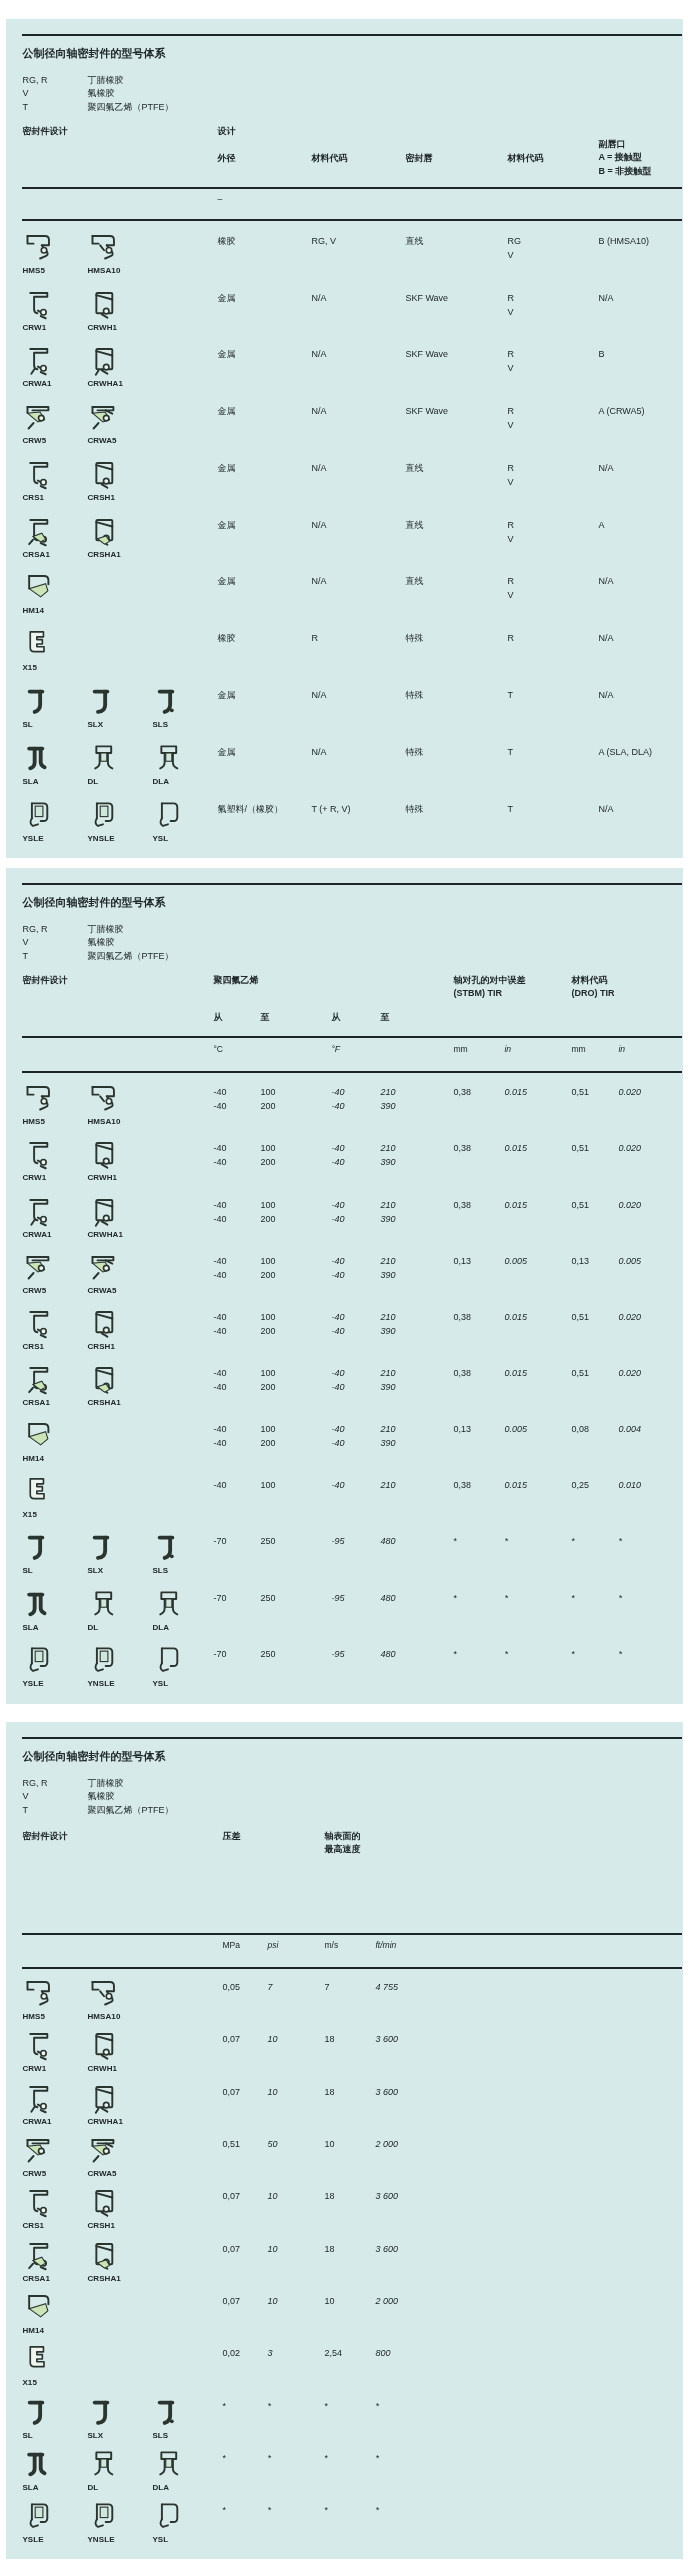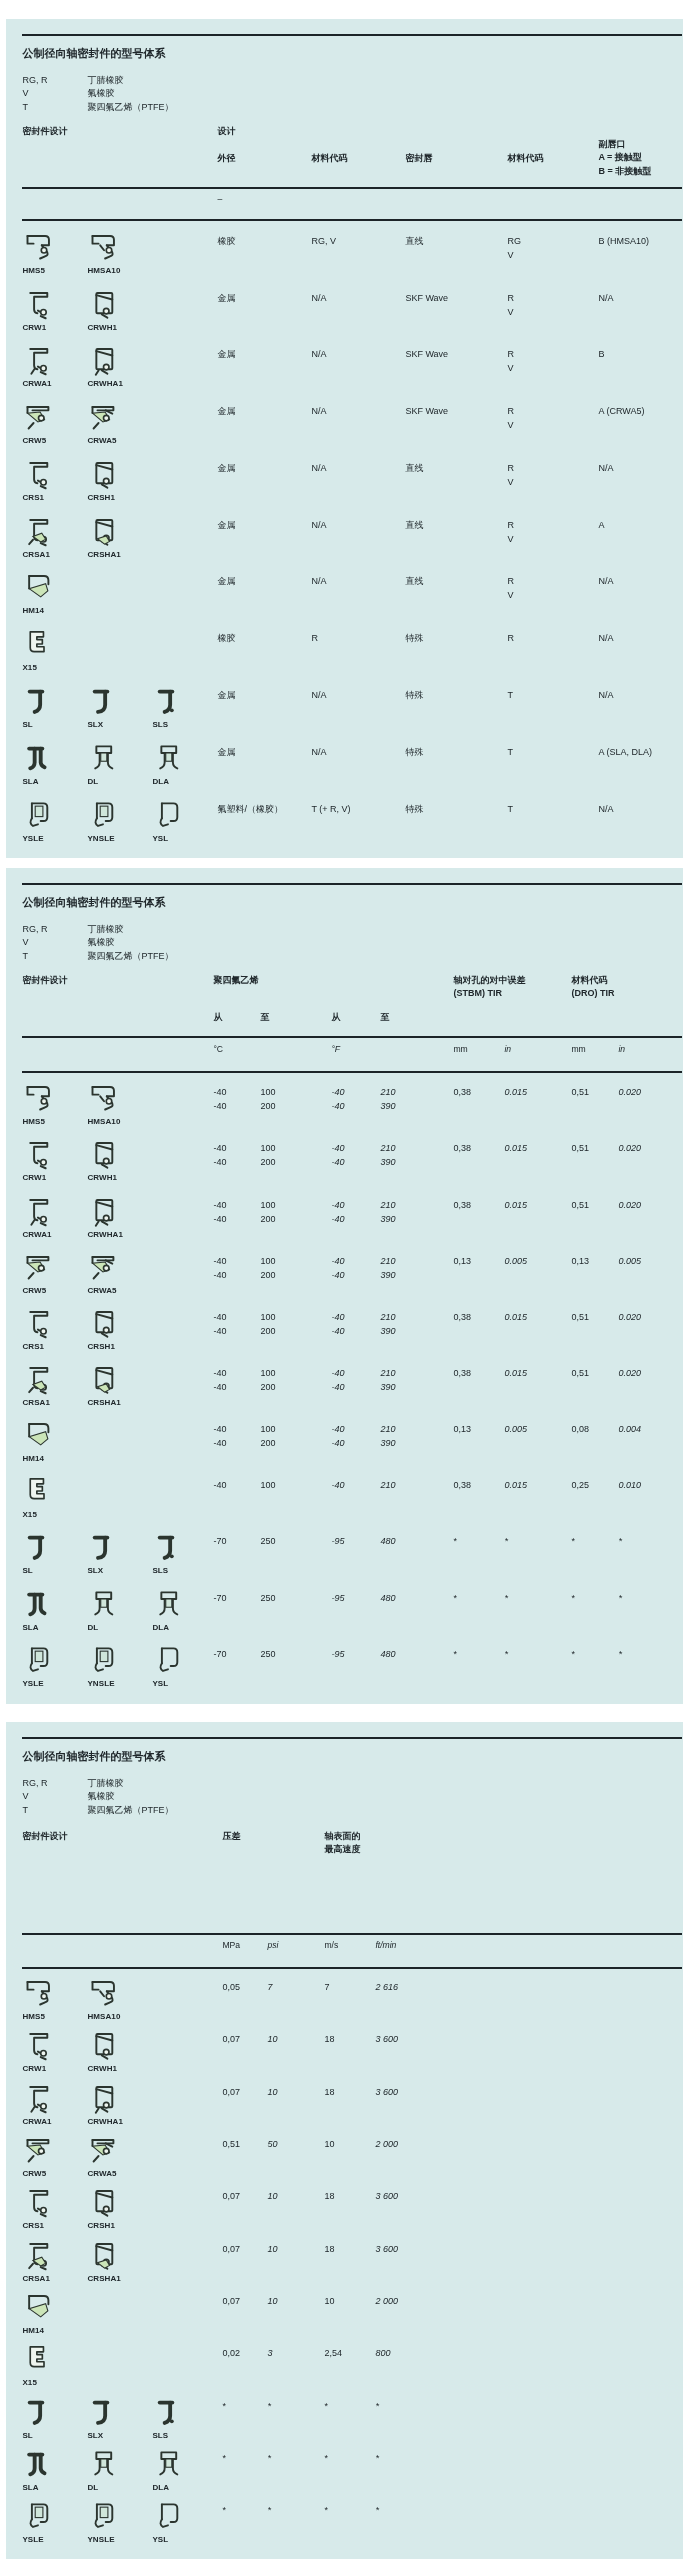--- a/index.html
+++ b/index.html
@@ -683,21 +683,21 @@
               <path class="s" d="M10 9h32q7 0 7 7v10H36"></path>
               <path class="s" d="M10 9v14h11"></path>
               <path class="s" d="M36 26l10 13q2 6-4 7l-9 4"></path>
               <circle class="c" cx="40" cy="35" r="5"></circle>
               <path class="s" d="M24 26l7 9"></path>
             </svg></div>
           <div class="seal-label" style="left: 81px; top: 35px;">HMSA10</div>
           <div class="cell" style="left: 216px; top: 2.6px;">0,05</div>
           <div class="cell it" style="left: 261px; top: 2.6px;">7</div>
           <div class="cell" style="left: 318px; top: 2.6px;">7</div>
-          <div class="cell it" style="left: 369px; top: 2.6px;">2 616</div>
+          <div class="cell it" style="left: 369px; top: 2.6px;">4 755</div>
         </div>
         <div class="row" style="top: 307px; height: 52px;">
           <div class="seal-icon" style="left: 16px; top: 0px;"><svg class="seal-svg" viewBox="0 0 60 60" width="33" height="33">
               <path class="s" d="M15 9h31v7H22v23q0 6 6 7"></path>
               <path class="s" d="M29 41l7 4"></path>
               <circle class="c" cx="39" cy="44" r="5"></circle>
               <path class="s" d="M34 51l9 4"></path>
             </svg></div>
           <div class="seal-label" style="left: 16px; top: 35px;">CRW1</div>
           <div class="seal-icon" style="left: 81px; top: 0px;"><svg class="seal-svg" viewBox="0 0 60 60" width="33" height="33">

